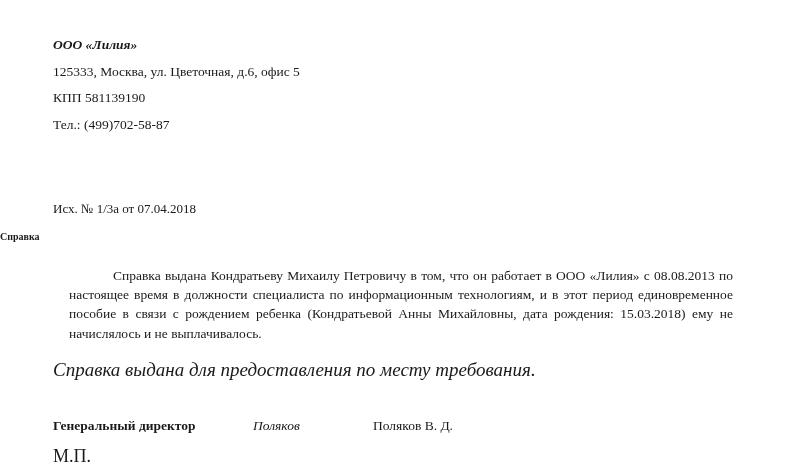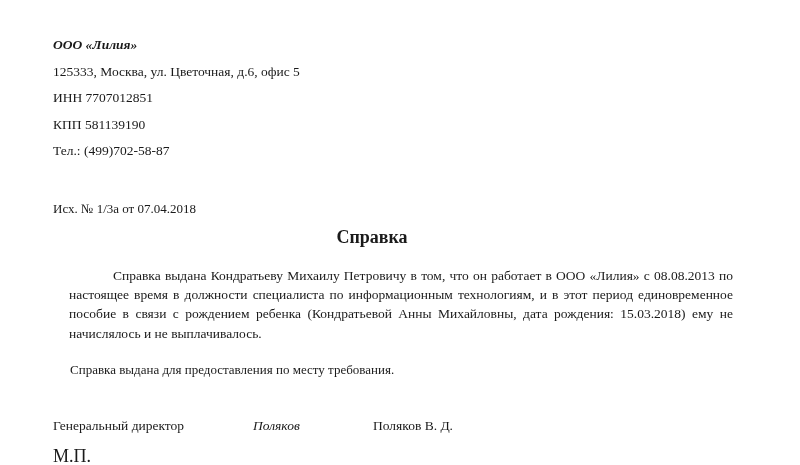--- a/index.html
+++ b/index.html
@@ -53,22 +53,22 @@
     line-height: 20px;
     white-space: nowrap;
   }
 
   
   .doc-title {
     position: absolute;
     left: 0;
     top: 227px;
     width: 744px;
-    text-align: center;
-    font-size: 18px;
+    text-align: left;
+    font-size: 10px;
     font-weight: bold;
     line-height: 20px;
   }
 
   
   .body-block {
     position: absolute;
     left: 53px;
     top: 250px;
     width: 696px;
@@ -79,40 +79,42 @@
     text-align: justify;
     text-justify: inter-word;
     text-indent: 44px;
     margin: 16px;
     hyphens: none;
   }
 
   
   .purpose {
     position: absolute;
-    left: 70px;
+    left: 53px;
     top: 360px;
-    font-size: 13px;
+    font-size: 19px;
     line-height: 20px;
     white-space: nowrap;
+    font-style: italic;
   }
 
   
   .signature-row {
     position: absolute;
     left: 53px;
     top: 416px;
     width: 700px;
     font-size: 13.5px;
     line-height: 20px;
     white-space: nowrap;
   }
   .sig-position {
     display: inline-block;
     width: 200px;
+    font-weight: bold;
   }
   .sig-autograph {
     display: inline-block;
     width: 92px;
     font-style: italic;
   }
   .sig-name {
     display: inline-block;
     margin-left: 28px;
   }
@@ -127,21 +129,20 @@
   }
 </style>
 </head>
 <body>
 
 <div class="page">
 
   <div class="letterhead">
     <div class="letterhead-line company">ООО «Лилия»</div>
     <div class="letterhead-line">125333, Москва, ул. Цветочная, д.6, офис 5</div>
-    <div class="letterhead-line">ИНН 7707012851</div>
     <div class="letterhead-line">КПП 581139190</div>
     <div class="letterhead-line">Тел.: (499)702-58-87</div>
   </div>
 
   <div class="outgoing">Исх. № 1/3а от 07.04.2018</div>
 
   <div class="doc-title">Справка</div>
 
   <div class="body-block">
     <p class="body-paragraph">Справка выдана Кондратьеву Михаилу Петровичу в том, что он работает в ООО «Лилия» с 08.08.2013 по настоящее время в должности специалиста по информационным технологиям, и в этот период единовременное пособие в связи с рождением ребенка (Кондратьевой Анны Михайловны, дата рождения: 15.03.2018) ему не начислялось и не выплачивалось.</p>

